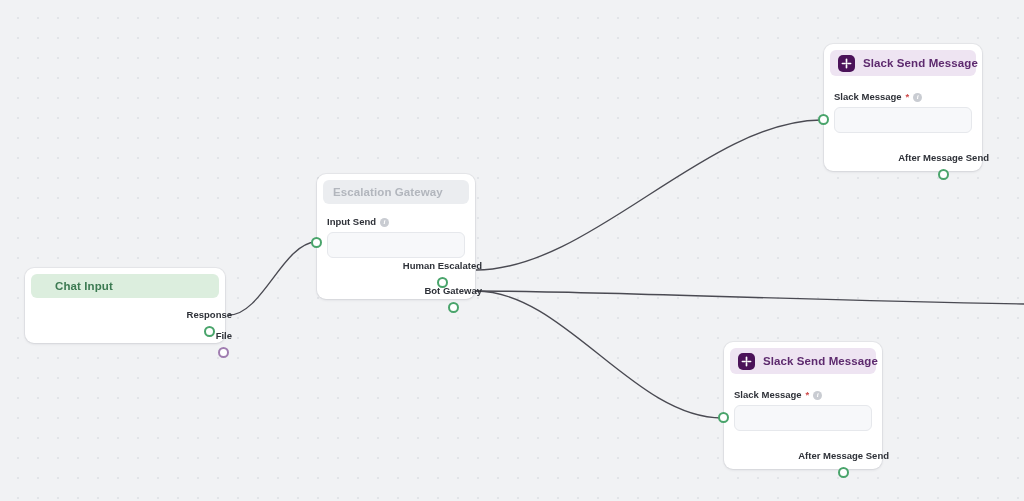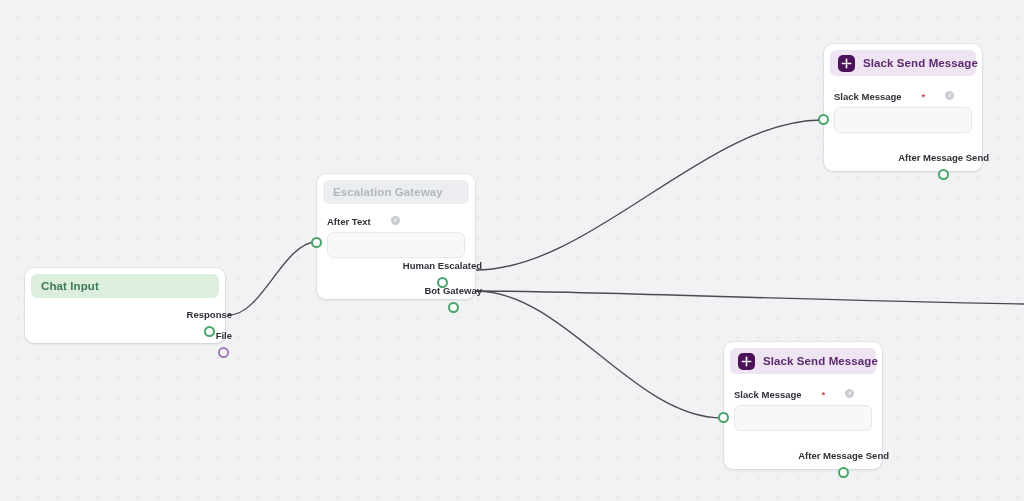--- a/index.html
+++ b/index.html
@@ -52,21 +52,21 @@
     box-sizing: border-box;
   }
   .node-title {
     font-size: 11.5px;
     font-weight: bold;
     letter-spacing: .1px;
     white-space: nowrap;
   }
 
   
-  .hdr-green { background: #dceede; height: 24px; padding: 0 10px; }
+  .hdr-green { background: #dceede; height: 24px; padding: 0 24px; }
   .hdr-green .node-title { color: #3c7a52; }
 
   .hdr-gray { background: #ebedf0; height: 24px; padding: 0 10px; }
   .hdr-gray .node-title { color: #b2b6bd; }
 
   .hdr-purple { background: #eee4f2; height: 26px; padding: 0 8px; gap: 8px; align-items: center; }
   .hdr-purple .node-title { color: #5d2a6e; }
 
   
   .slack-icon {
@@ -77,22 +77,22 @@
     align-items: center;
     justify-content: center;
     flex: 0 0 auto;
   }
   .slack-icon svg { display: block; }
 
   
   .field { position: absolute; left: 0; right: 0; }
   .field-label {
     display: flex;
-    align-items: flex-start;
-    gap: 20px;
+    align-items: flex-end;
+    gap: 4px;
     font-size: 9.5px;
     font-weight: bold;
     color: #2e3138;
     margin-bottom: 5px;
     white-space: nowrap;
   }
   .req-star { color: #cf4a4a; font-weight: bold; }
   .info-icon {
     width: 9px; height: 9px;
     border-radius: 50%;
@@ -177,21 +177,21 @@
     </div>
   </div>
 
   <div class="node" style="left:317px; top:174px; width:158px; height:125px;">
     <div class="node-header hdr-gray">
       <span class="node-title">Escalation Gateway</span>
     </div>
 
     <div class="field" style="top:42px; padding:0 10px;">
       <div class="field-label">
-        <span>After Text</span>
+        <span>Input Send</span>
         <span class="info-icon">i</span>
       </div>
       <input class="text-input" type="text" value="" style="">
     </div>
 
     <span class="port-dot port-green port-in" style="top:63px;"></span>
 
     <div class="port-row out" style="top:86px;">
       <span class="port-label">Human Escalated</span>
       <span class="port-dot port-green"></span>

